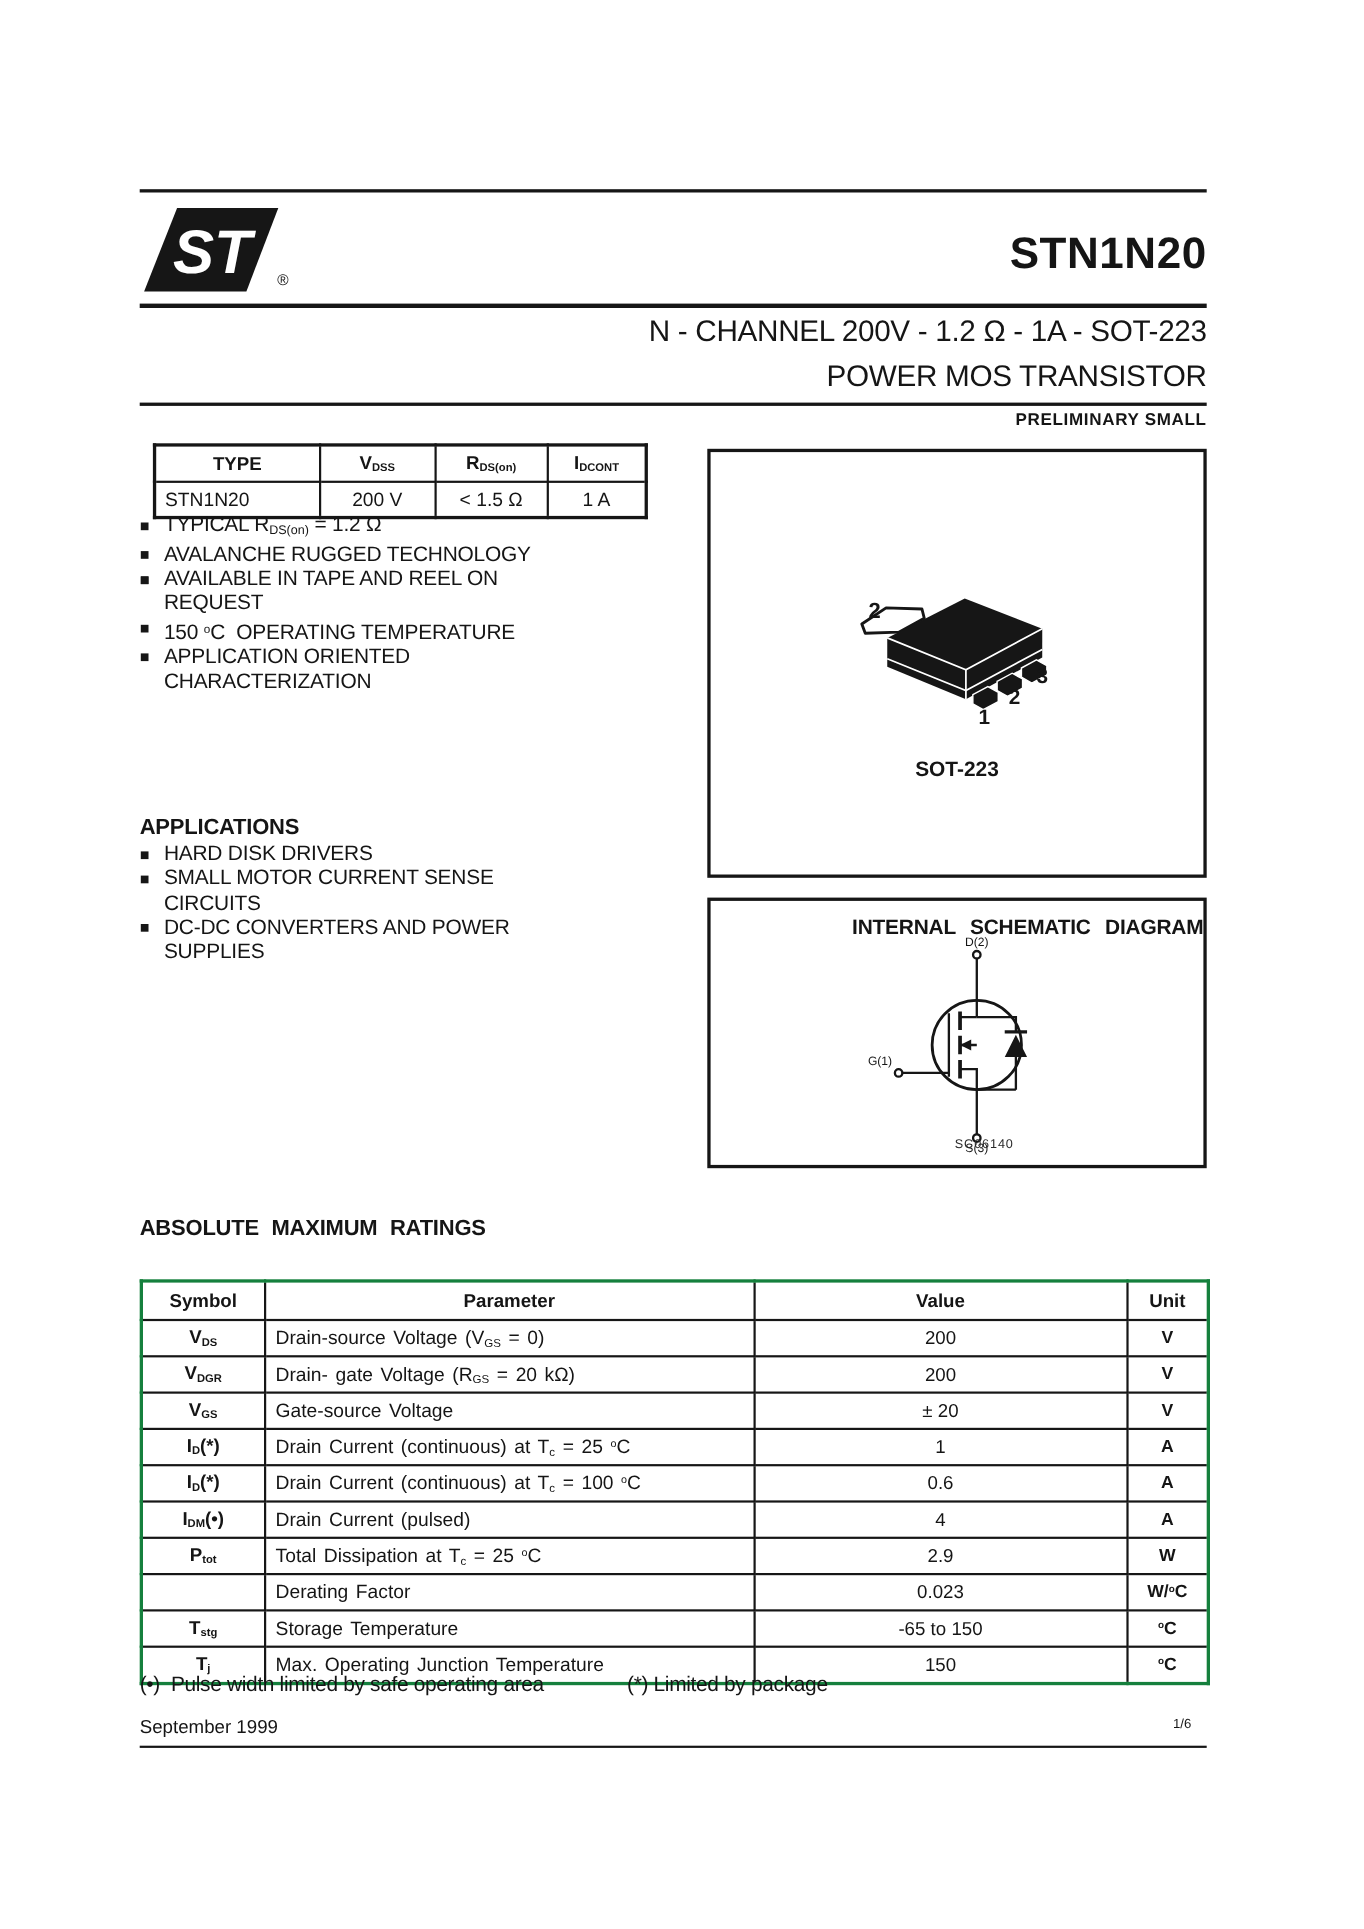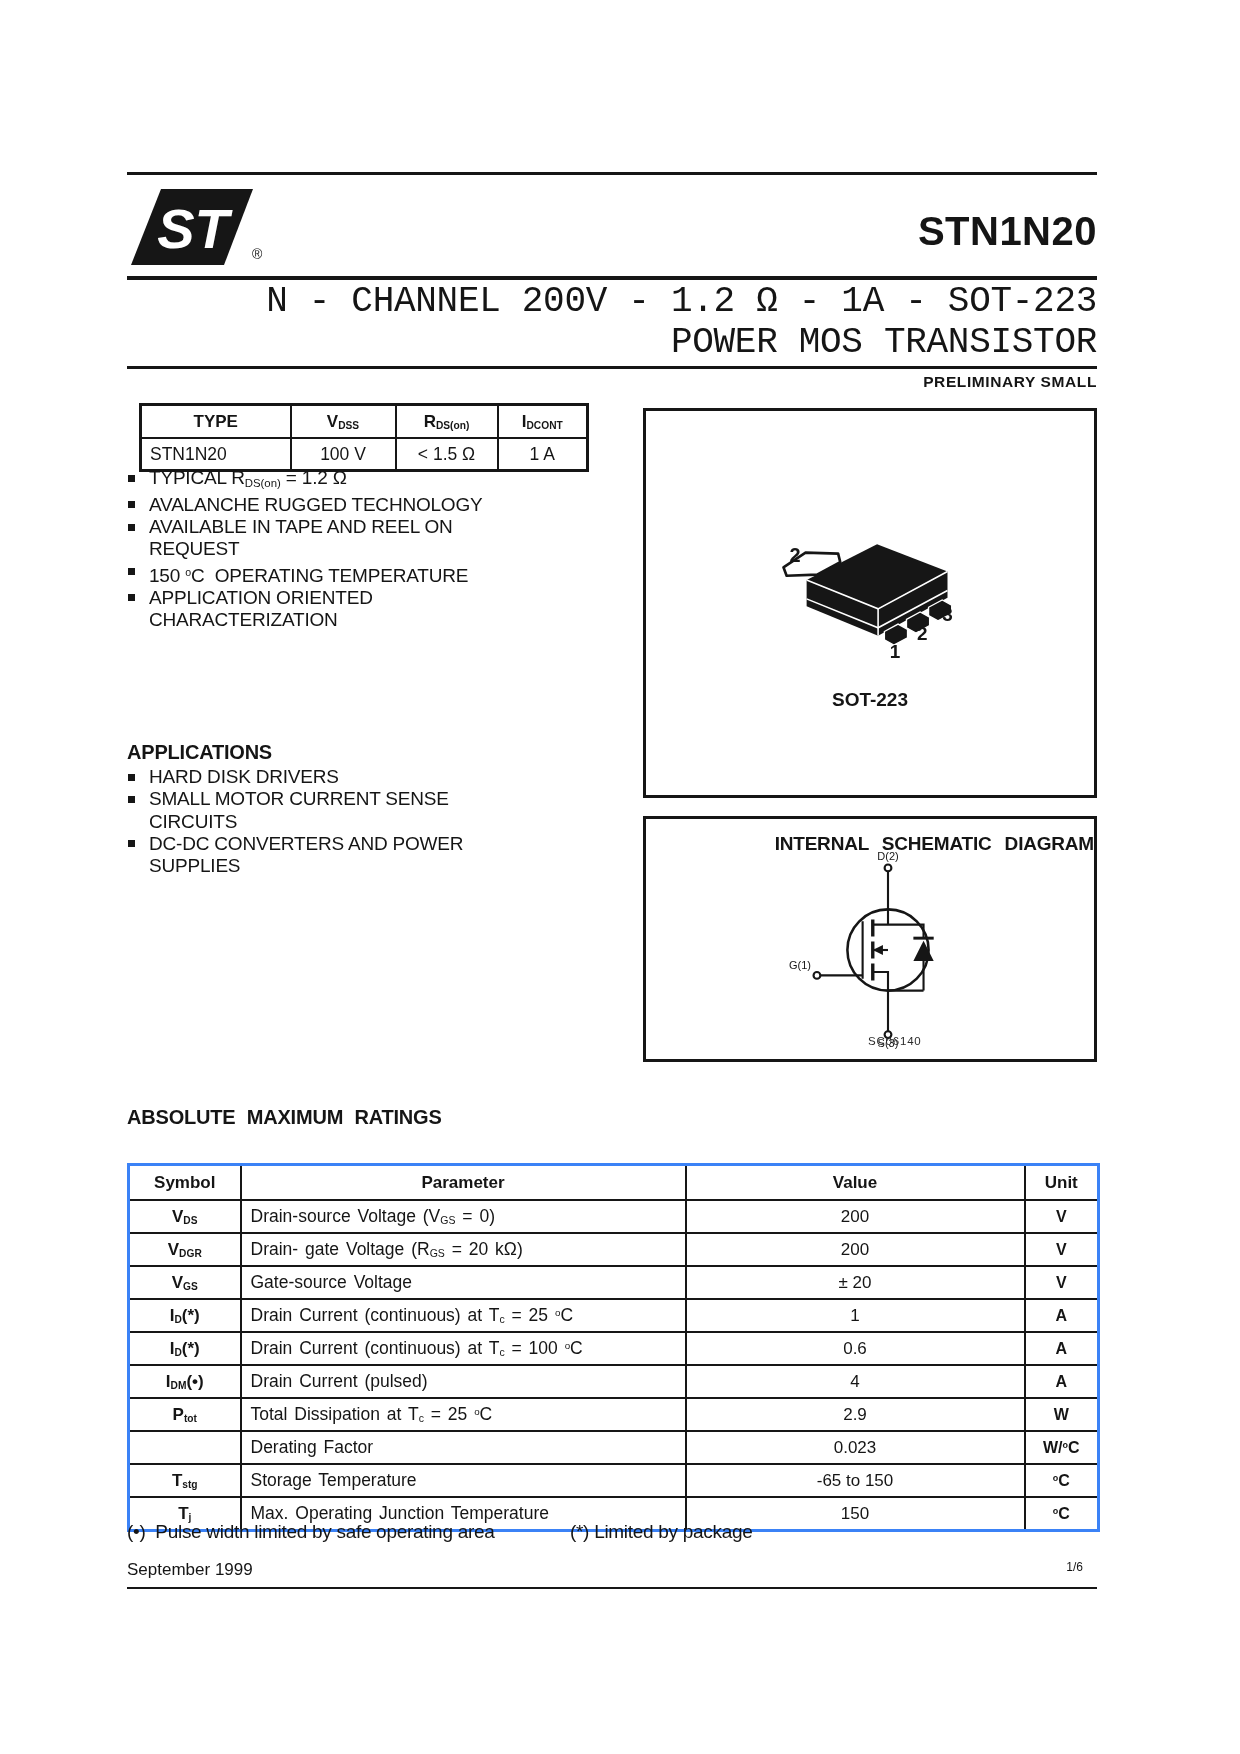--- a/index.html
+++ b/index.html
@@ -5,21 +5,21 @@
   html,body{margin:0;padding:0;background:#ffffff;}
   .page{position:relative;width:1240px;height:1614px;background:#ffffff;
         font-family:"Liberation Sans",sans-serif;color:#151515;overflow:hidden;}
   .rule{position:absolute;background:#161616;}
   .abs{position:absolute;}
 
   
   .part-number{position:absolute;right:143px;top:209px;font-size:40px;font-weight:bold;letter-spacing:0.5px;}
   .reg-mark{position:absolute;left:252px;top:246px;font-size:14px;}
   .doc-title{position:absolute;left:250px;right:143px;top:281px;text-align:right;
-             font-size:36px;line-height:41px;letter-spacing:-0.3px;font-family:Liberation Mono, monospace;}
+             font-size:27px;line-height:41px;letter-spacing:-0.3px;}
   .prelim{position:absolute;right:143px;top:373px;font-size:15.5px;font-weight:bold;letter-spacing:0.6px;}
 
   
   .sub{font-size:0.60em;vertical-align:-0.22em;letter-spacing:0;}
   .sup{font-size:0.56em;vertical-align:0.55em;letter-spacing:0;}
 
   
   table{border-collapse:collapse;table-layout:fixed;}
   .type-table{position:absolute;left:139px;top:403px;width:447px;border:3px solid #161616;}
   .type-table th,.type-table td{border:2px solid #161616;text-align:center;padding:0;overflow:hidden;}
@@ -40,21 +40,21 @@
   .frame{position:absolute;border:3px solid #161616;box-sizing:border-box;background:#fff;}
   .pkg-caption{position:absolute;left:0;right:0;top:278px;text-align:center;
                font-size:19px;font-weight:bold;letter-spacing:0;}
   .schem-title{position:absolute;left:0;right:0;top:14px;text-align:right;
                font-size:19px;font-weight:bold;word-spacing:8px;letter-spacing:-0.2px;}
   .schem-code{position:absolute;left:222px;top:216px;font-size:11.5px;letter-spacing:0.8px;color:#2a2a2a;}
 
   
   .amr-heading{position:absolute;left:127px;top:1106px;font-size:20px;font-weight:bold;
                word-spacing:6px;letter-spacing:-0.2px;}
-  .ratings-table{position:absolute;left:127px;top:1163px;width:970px;border:3px solid #3b82f6;}
+  .ratings-table{position:absolute;left:127px;top:1163px;width:970px;border:3px solid #15803d;}
   .ratings-table th,.ratings-table td{border:2px solid #161616;padding:0;overflow:hidden;}
   .ratings-table th{height:33px;font-size:17px;font-weight:bold;text-align:center;}
   .ratings-table td{height:31px;font-size:17px;text-align:center;}
   .ratings-table td.sym{font-weight:bold;}
   .ratings-table td.par{text-align:left;padding-left:9px;font-size:17.5px;word-spacing:2px;}
   .ratings-table td.unit{font-weight:bold;font-size:16px;}
   .footnote{position:absolute;top:1521px;font-size:19px;letter-spacing:-0.3px;white-space:pre;}
 
   
   .footer-date{position:absolute;left:127px;top:1560px;font-size:17px;}
@@ -97,21 +97,21 @@
         <tr id="type-head-row">
           <th><span>TYPE</span></th>
           <th><span>V</span><span class="sub">DSS</span></th>
           <th><span>R</span><span class="sub">DS(on)</span></th>
           <th><span>I</span><span class="sub">DCONT</span></th>
         </tr>
       </thead>
     <tbody>
         <tr id="type-data-row">
           <td class="first">STN1N20</td>
-          <td>100 V</td>
+          <td>200 V</td>
           <td>&lt; 1.5 Ω</td>
           <td>1 A</td>
         </tr>
       </tbody>
   </table>
 
   <ul class="blist" id="features-list">
       <li><span class="bullet"></span><span><span>TYPICAL R</span><span class="sub">DS(on)</span><span> = 1.2 Ω</span></span></li>
       <li><span class="bullet"></span><span><span>AVALANCHE RUGGED TECHNOLOGY</span></span></li>
       <li><span class="bullet"></span></li>

